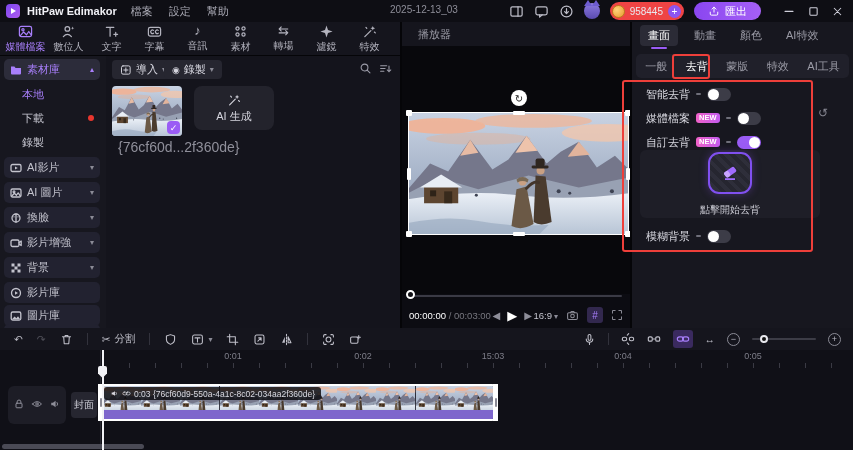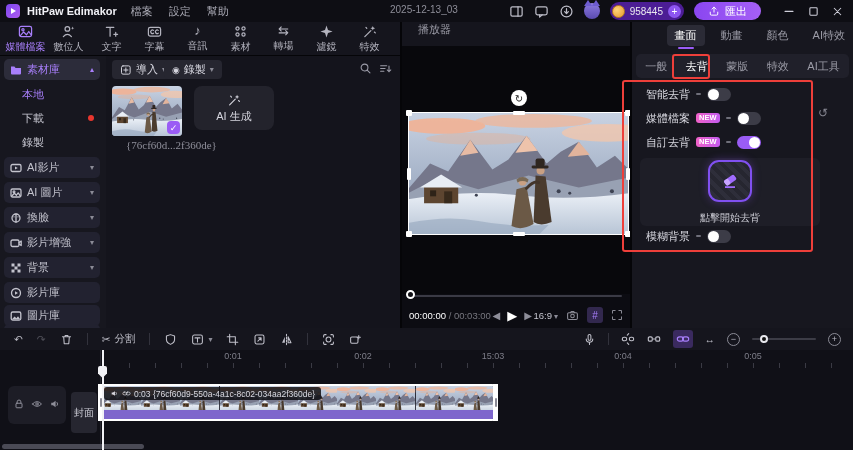--- a/index.html
+++ b/index.html
@@ -16,21 +16,21 @@
     background:linear-gradient(135deg,#7b46ee,#b05cf0); display:flex; align-items:center; justify-content:center; color:#fff; }
   .appname { font-weight:bold; color:#f0f0f5; font-size:11px; margin-right:14px; }
   .menu { color:#a9a9b4; margin-right:16px; font-size:11px; cursor:default; }
   .tb-date { position:absolute; left:390px; top:4px; color:#8d8d98; font-size:10px; }
   .tb-right { position:absolute; right:0; top:0; height:22px; display:flex; align-items:center; gap:10px; padding-right:6px; }
   .tb-ic { color:#bdbdc8; display:flex; align-items:center; }
   .avatar { width:16px; height:16px; border-radius:50%; background:linear-gradient(180deg,#8d7ae0,#5a4bb0); position:relative; overflow:visible; }
   .avatar:before, .avatar:after { content:""; position:absolute; top:-3px; width:0; height:0;
     border-left:4px solid transparent; border-right:4px solid transparent; border-bottom:6px solid #6e5cd0; }
   .avatar:before { left:0; } .avatar:after { right:0; }
-  .credits { display:flex; align-items:center; gap:5px; background:#4c1d95; border-radius:9px; height:18px; padding:0 3px 0 2px; }
+  .credits { display:flex; align-items:center; gap:5px; background:#ef4444; border-radius:9px; height:18px; padding:0 3px 0 2px; }
   .coin { width:13px; height:13px; border-radius:50%; background:radial-gradient(circle at 35% 35%,#ffd37a,#e89a2e); border:1px solid #b97f1e; }
   .credits b { color:#e8e8ee; font-size:10px; font-weight:normal; }
   .plusbtn { width:13px; height:13px; border-radius:50%; background:#8d55f0; color:#fff; font-size:10px;
     display:flex; align-items:center; justify-content:center; }
   .exportbtn { display:flex; align-items:center; gap:5px; background:linear-gradient(90deg,#8a46f0,#a560f5);
     color:#fff; border-radius:11px; height:18px; padding:8px 14px; font-size:11px; }
   .winbtns { display:flex; gap:4px; margin-left:8px; }
   .winbtn { width:20px; height:18px; display:flex; align-items:center; justify-content:center; color:#cfcfda; }
 
   
@@ -54,67 +54,67 @@
   .sb-pill.sel .sb-caret { color:#a87ffb; }
   .reddot { position:absolute; width:6px; height:6px; border-radius:50%; background:#e8362e; }
 
   .media-panel { position:absolute; left:106px; top:0; width:294px; height:272px; background:#14141c; }
   .mp-btn { position:absolute; top:4px; height:19px; background:#262630; border-radius:4px;
     display:flex; align-items:center; gap:4px; padding:0 8px; color:#d5d5de; cursor:pointer; }
   .mp-top-ic { position:absolute; top:6px; color:#9c9ca8; cursor:pointer; }
   .thumb-card { position:absolute; left:6px; top:30px; width:70px; height:50px; border-radius:4px; overflow:hidden; cursor:pointer; }
   .thumb-check { position:absolute; right:2px; bottom:2px; width:13px; height:13px; border-radius:4px;
     background:#9a5cf5; color:#fff; font-size:9px; display:flex; align-items:center; justify-content:center; }
-  .thumb-cap { position:absolute; left:20px; top:83px; width:80px; color:#8f8f9a; font-size:11px;font-family:Liberation Serif, serif; }
+  .thumb-cap { position:absolute; left:12px; top:83px; width:80px; color:#8f8f9a; font-size:14px; }
   .ai-card { position:absolute; left:88px; top:30px; width:80px; height:44px; background:#23232c; border-radius:8px;
     display:flex; flex-direction:column; align-items:center; justify-content:center; gap:2px; color:#d5d5de; cursor:pointer; }
 
   
   .player { position:absolute; left:402px; top:22px; width:228px; height:306px; background:#0c0c12; }
   .player-header { position:absolute; left:0; top:0; width:228px; height:24px; background:#15151d;
-    display:flex; padding-left:16px; color:#9a9aa5; }
+    display:flex; align-items:center; padding-left:16px; color:#9a9aa5; }
   .canvas { position:absolute; left:0; top:24px; width:228px; height:248px; background:#08080c; overflow:hidden; }
   .video { position:absolute; left:6px; top:66px; width:221px; height:123px; }
   .selbox { position:absolute; left:6px; top:66px; width:221px; height:123px; border:1px solid #fff; pointer-events:none; }
   .hdl { position:absolute; background:#fff; border-radius:1px; }
   .rotate-hdl { position:absolute; left:109px; top:44px; width:16px; height:16px; border-radius:50%; background:#fff;
     color:#222; font-size:10px; display:flex; align-items:center; justify-content:center; cursor:pointer; }
   .seek { position:absolute; left:8px; top:273px; width:212px; height:2px; background:#3a3a45; border-radius:1px; }
   .seek-knob { position:absolute; left:4px; top:268px; width:9px; height:9px; border-radius:50%;
     border:2px solid #fff; background:#101015; cursor:pointer; }
   .transport { position:absolute; left:0; top:280px; width:228px; height:26px; display:flex; align-items:center; padding:0 7px; }
   .tc { font-size:9.5px; color:#fff; white-space:nowrap; }
   .tc .dim { color:#77777f; }
   .tr-btn { color:#8e8e99; cursor:pointer; display:flex; align-items:center; font-size:10px; }
   .tr-play { color:#fff; font-size:13px; }
   .ratio { color:#c5c5ce; font-size:9.5px; display:flex; align-items:flex-end; gap:2px; cursor:pointer; }
   .grid-btn { width:16px; height:16px; background:#32284e; color:#a87ffb; border-radius:3px;
     display:flex; align-items:center; justify-content:center; font-size:10px; cursor:pointer; }
 
   
   .props { position:absolute; left:632px; top:22px; width:221px; height:306px; background:#17171f; }
-  .p-tabs { position:absolute; left:0; top:0; width:221px; height:26px; display:flex; align-items:center; gap:8px; padding-left:8px;justify-content:flex-end; }
+  .p-tabs { position:absolute; left:0; top:0; width:221px; height:26px; display:flex; align-items:center; gap:8px; padding-left:8px; }
   .p-tab { color:#9b9ba6; padding:3px 8px; border-radius:4px; cursor:pointer; position:relative; }
   .p-tab.active { color:#fff; background:#2b2b36; }
   .p-tab.active:after { content:""; position:absolute; left:50%; transform:translateX(-50%); bottom:-3px;
     width:16px; height:2px; border-radius:1px; background:#9a5cf5; }
   .p-subwrap { position:absolute; left:4px; top:32px; width:213px; height:24px; background:#20202a; border-radius:5px;
     display:flex; align-items:center; justify-content:space-around; }
   .p-subtab { color:#9b9ba6; cursor:pointer; }
   .p-subtab.active { color:#fff; }
   .p-row { position:absolute; left:14px; height:16px; display:flex; align-items:center; gap:6px; color:#d8d8e0; }
   .newbadge { background:linear-gradient(90deg,#f062c8,#c45bf0); color:#fff; font-size:7.5px; font-weight:bold;
     border-radius:3px; padding:1px 3px; line-height:1; }
   .kf { width:5px; height:2px; background:#6f6f7a; border-radius:1px; }
   .toggle { width:24px; height:13px; border-radius:7px; background:#3c3c47; position:relative; cursor:pointer; }
   .toggle i { position:absolute; top:1px; left:1px; width:11px; height:11px; border-radius:50%; background:#fff; }
   .toggle.on { background:#9a5cf5; }
   .toggle.on i { left:12px; }
   .reset-ic { position:absolute; left:186px; top:84px; color:#84848f; font-size:12px; cursor:pointer; }
-  .start-card { position:absolute; left:8px; top:136px; width:180px; height:68px; background:#1e1e27; border-radius:6px;
+  .start-card { position:absolute; left:8px; top:128px; width:180px; height:68px; background:#1e1e27; border-radius:6px;
     display:flex; flex-direction:column; align-items:center; justify-content:center; gap:9px; }
   .eraser-btn { width:44px; height:42px; border-radius:11px; border:2px solid #8050f0;
     background:repeating-linear-gradient(45deg,#262630 0 4px,#2e2e3a 4px 8px);
     display:flex; align-items:center; justify-content:center; cursor:pointer; box-shadow:0 0 8px rgba(140,80,240,.35); }
   .start-label { color:#cfcfd8; font-size:10px; }
 
   
   .ann { position:absolute; border:2px solid #ee3f3a; border-radius:3px; z-index:40; pointer-events:none; }
 
   
@@ -133,21 +133,21 @@
 
   
   .timeline { position:absolute; left:0; top:350px; width:853px; height:100px; background:#101017; }
   .ruler { position:absolute; left:0; top:0; width:748px; height:18px;text-align:center; }
   .ruler .ticks { position:absolute; left:103px; top:13px; width:750px; height:5px;
     background:repeating-linear-gradient(to right,#3a3a44 0 1px,transparent 1px 26px); }
   .rlab { position:absolute; top:1px; transform:translateX(-50%); color:#7e7e89; font-size:9px; }
   .tl-vline { position:absolute; left:100px; top:0; width:1px; height:100px; background:#272730; }
   .trackhdr { position:absolute; left:8px; top:36px; width:58px; height:38px; background:#1d1d26; border-radius:6px;
     display:flex; align-items:center; justify-content:center; gap:6px; color:#8e8e99; }
-  .coverbtn { position:absolute; left:71px; top:42px; width:26px; height:41px; background:#262630; border-radius:4px;
+  .coverbtn { position:absolute; left:71px; top:42px; width:26px; height:26px; background:#262630; border-radius:4px;
     display:flex; align-items:center; justify-content:center; color:#cfcfd8; font-size:10px; cursor:pointer; }
   .clip { position:absolute; left:100px; top:34px; width:396px; height:37px; border:2px solid #fff; border-radius:4px;
     background:#2a2a36; overflow:hidden; cursor:pointer; }
   .clip-thumbs { position:absolute; left:0; top:0; width:100%; height:28px; display:flex; overflow:hidden; }
   .clip-thumbs svg { flex:0 0 39.2px; height:28px; }
   .clip-audio { position:absolute; left:0; bottom:0; width:100%; height:9px; background:#7e66cc; }
   .clip-tag { position:absolute; left:2px; top:1px; height:13px; background:rgba(8,8,12,.82); border-radius:3px;
     display:flex; align-items:center; gap:3px; padding:0 6px; color:#d8d8e0; font-size:8.5px; white-space:nowrap; }
   .clip-hdl { position:absolute; top:34px; width:5px; height:37px; background:#fff; z-index:6; cursor:ew-resize; }
   .clip-hdl:after { content:""; position:absolute; left:1.5px; top:14px; width:2px; height:9px; background:#8a8a95; border-radius:1px; }

